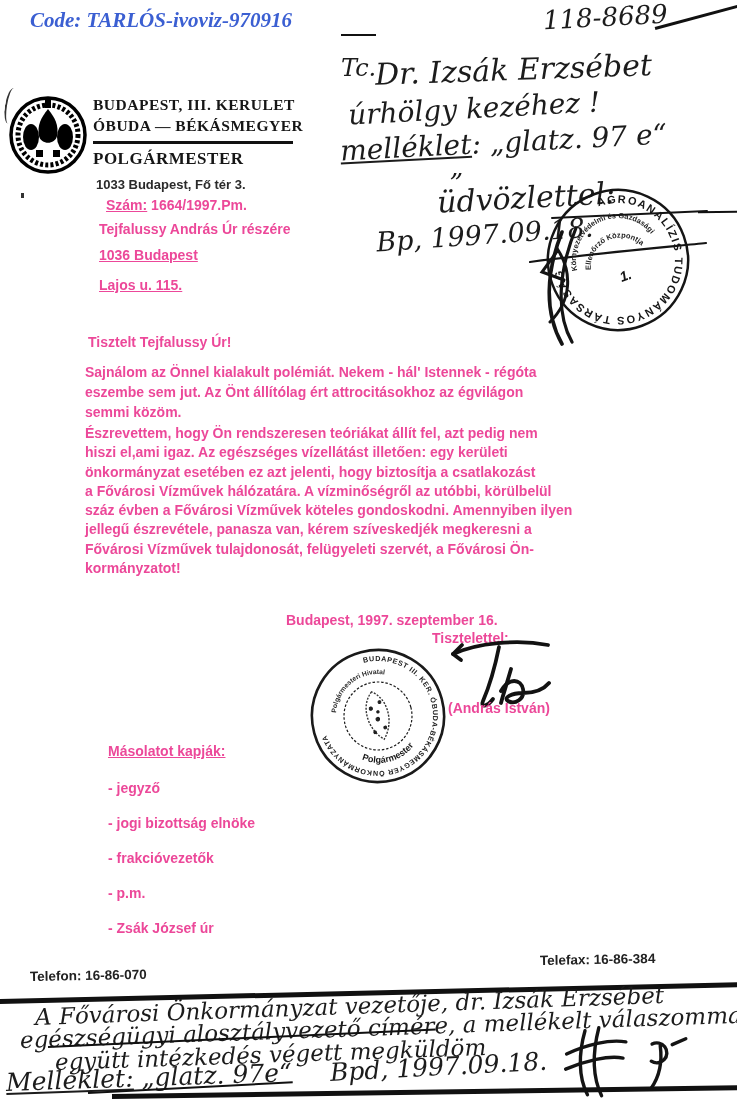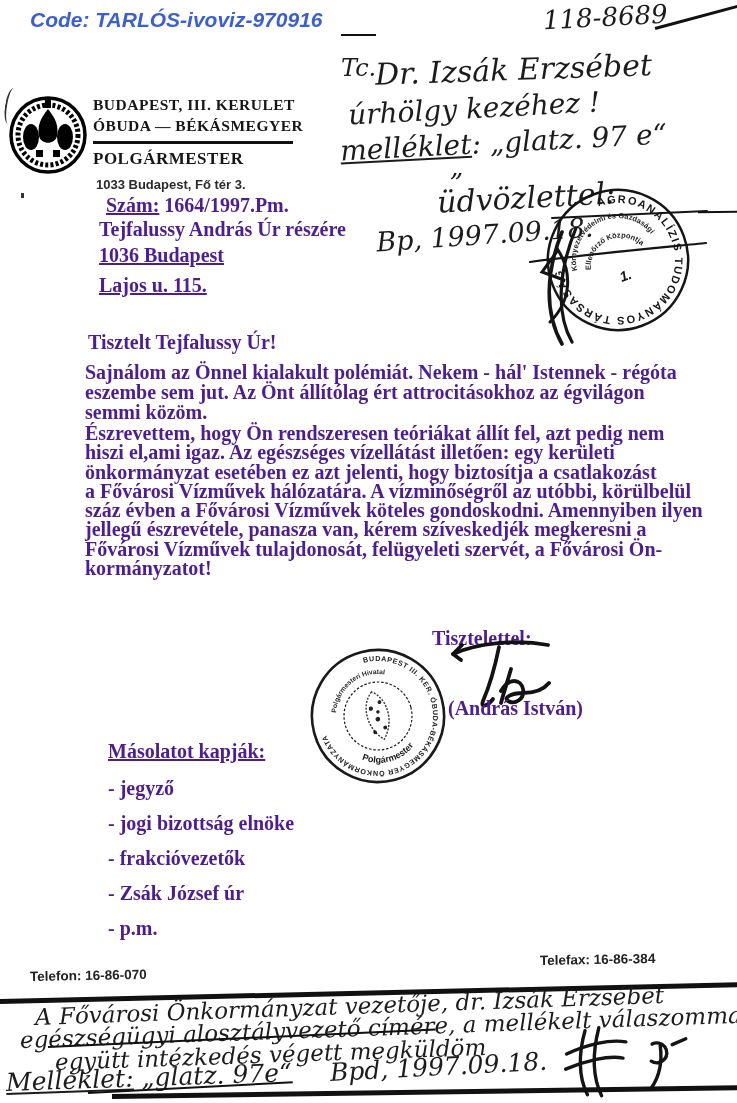--- a/index.html
+++ b/index.html
@@ -1,26 +1,26 @@
 <!DOCTYPE html>
 <html><head>
 <meta charset="utf-8">
 <style>
   html,body{margin:0;padding:0;background:#e8e8e8;}
   #page{position:relative;width:737px;height:1103px;background:#ffffff;overflow:hidden;
         font-family:"Liberation Sans",sans-serif;color:#161616;}
   .abs{position:absolute;}
   
-  .tw{font-family:Liberation Serif, serif;font-weight:bold;
-      color:#4c1d95;font-size:20px;line-height:19.5px;white-space:pre-line;}
+  .tw{font-family:Liberation Sans, sans-serif;font-weight:bold;
+      color:#ec4899;font-size:14px;line-height:19.5px;white-space:pre-line;}
   
   .lh-bold{font-family:Liberation Serif, serif;font-weight:bold;letter-spacing:.5px;}
   
   .hw{font-family:"DejaVu Serif",serif;font-style:italic;color:#1c1c1c;white-space:nowrap;}
-  .blue-code{font-family:Liberation Sans, sans-serif;font-style:italic;font-weight:bold;}
+  .blue-code{font-family:Liberation Serif, serif;font-style:italic;font-weight:bold;}
   .rule{background:#111;}
   .u{text-decoration:underline;}
   svg{display:block;}
 </style>
 </head>
 <body>
 
 <div id="page">
 
   <div class="abs blue-code" style="left:30px;top:8px;font-size:21px;color:#3b5fd2;">Code: TARLÓS-ivoviz-970916</div>
@@ -103,20 +103,21 @@
 eszembe sem jut. Az Önt állítólag ért attrocitásokhoz az égvilágon
 semmi közöm.</div>
   <div class="abs tw" style="left:85px;top:424px;line-height:19.3px;">Észrevettem, hogy Ön rendszeresen teóriákat állít fel, azt pedig nem
 hiszi el,ami igaz. Az egészséges vízellátást illetően: egy kerületi
 önkormányzat esetében ez azt jelenti, hogy biztosítja a csatlakozást
 a Fővárosi Vízművek hálózatára. A vízminőségről az utóbbi, körülbelül
 száz évben a Fővárosi Vízművek köteles gondoskodni. Amennyiben ilyen
 jellegű észrevétele, panasza van, kérem szíveskedjék megkeresni a
 Fővárosi Vízművek tulajdonosát, felügyeleti szervét, a Fővárosi Ön-
 kormányzatot!</div>
+  <div class="abs tw" style="left:286px;top:611px;">Budapest, 1997. szeptember 16.</div>
   <div class="abs tw" style="left:432px;top:629px;">Tisztelettel:</div>
 
   <div class="abs" style="left:303px;top:641px;">
     <svg width="150" height="150" viewBox="0 0 150 150">
       <g transform="rotate(-15 75 75)" fill="none" stroke="#1a1a1a">
         <circle cx="75" cy="75" r="66" stroke-width="2.6"></circle>
         <circle cx="75" cy="75" r="34" stroke-width="1.2" stroke-dasharray="2.5 1.8"></circle>
         <path id="offRing" d="M75,20 a55,55 0 1 1 -0.1,0" stroke="none"></path>
         <path id="offIn" d="M33,75 a42,42 0 0 1 84,0" stroke="none"></path>
         <path id="offBot" d="M31,78 a44,44 0 0 0 88,0" stroke="none"></path>
@@ -154,22 +155,22 @@
       </g>
     </svg>
   </div>
   <div class="abs tw" style="left:448px;top:699px;">(András István)</div>
 
   <div class="abs tw u" style="left:108px;top:742px;">Másolatot kapják:</div>
   <div class="abs tw" style="left:108px;top:762px;line-height:17.5px;">
     <div>- jegyző</div>
     <div>- jogi bizottság elnöke</div>
     <div>- frakcióvezetők</div>
+    <div>- p.m.</div>
     <div>- Zsák József úr</div>
-    <div>- p.m.</div>
   </div>
 
   <div class="abs" style="left:30px;top:968px;font-size:13.5px;font-weight:bold;color:#222;transform:rotate(-1deg);">Telefon: 16-86-070</div>
   <div class="abs" style="left:540px;top:952px;font-size:13.5px;font-weight:bold;color:#222;transform:rotate(-1deg);">Telefax: 16-86-384</div>
 
   <div class="abs rule" style="left:-4px;top:999px;width:748px;height:4.5px;transform:rotate(-1.3deg);transform-origin:left center;"></div>
 
   <div class="abs hw" style="left:35px;top:1004px;font-size:23px;transform:rotate(-2deg);transform-origin:left center;">A Fővárosi Önkormányzat vezetője, dr. Izsák Erzsébet</div>
   <div class="abs hw" style="left:20px;top:1027px;font-size:23px;transform:rotate(-2deg);transform-origin:left center;">egészségügyi alosztályvezető címére, a mellékelt válaszommal</div>
   <div class="abs hw" style="left:55px;top:1049px;font-size:23px;transform:rotate(-2deg);transform-origin:left center;">együtt intézkedés végett megküldöm</div>

